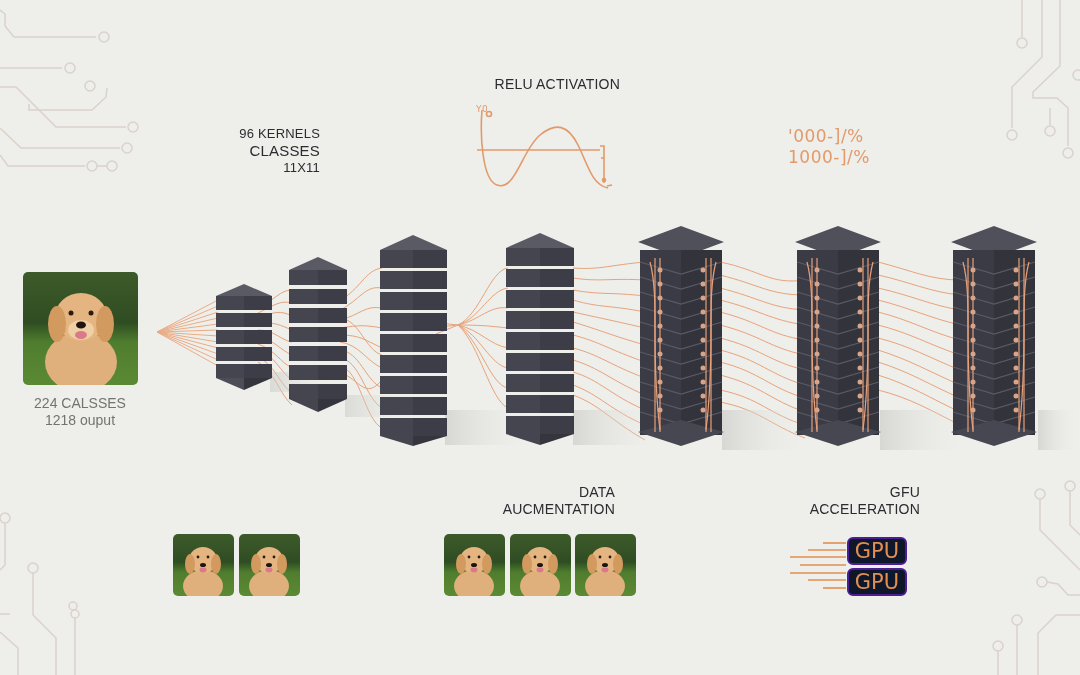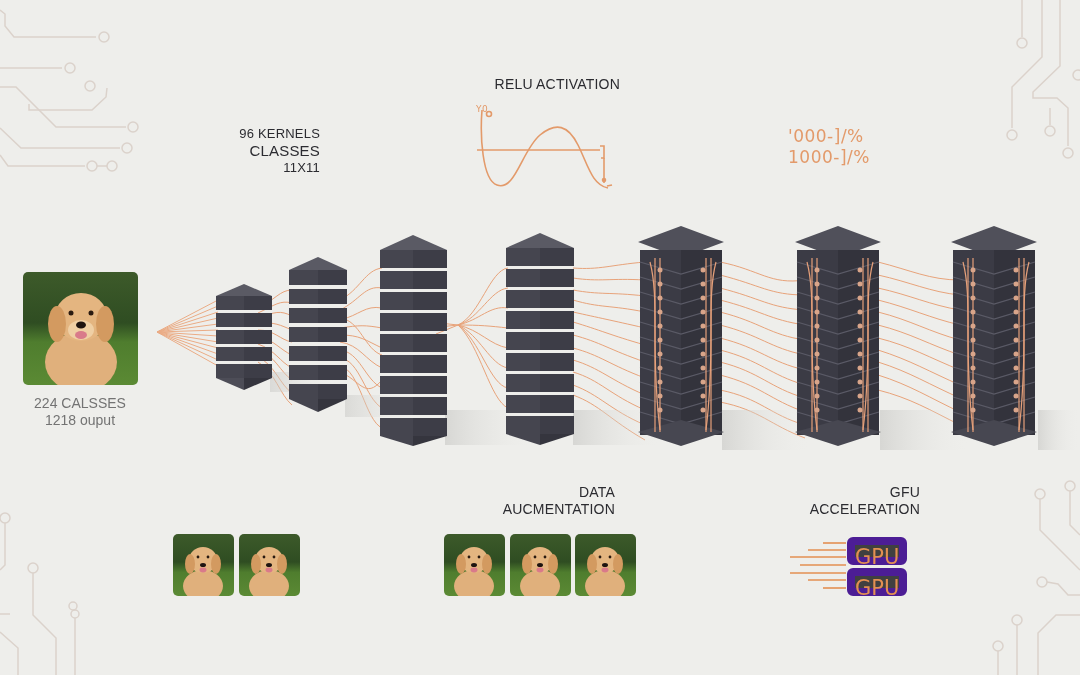--- a/index.html
+++ b/index.html
@@ -41,29 +41,29 @@
     .dog {
       position: absolute;
       border-radius: 5px;
       overflow: hidden;
       background: linear-gradient(180deg, #3d5a2a 0%, #2f4d22 45%, #4f7d2e 62%, #5b8a34 100%);
     }
     .dog svg { width: 100%; height: 100%; display: block; }
     .gpu-box {
       position: absolute;
       width: 60px; height: 28px;
-      border: 8px solid #4c1d95;
+      border: 2px solid #4c1d95;
       border-radius: 6px;
       color: #e38f52;
       font-size: 21px;
       font-weight: normal;
       text-align: center;
       line-height: 24px;
       font-family: "DejaVu Sans", sans-serif;
-      background: #404040;
+      background: #0f172a;
     }
   </style>
 </head>
 <body>
 
 <div class="stage">
 
   <svg class="bg" width="1080" height="675" viewBox="0 0 1080 675">
     <defs>
       <linearGradient id="shadow" x1="0" y1="0" x2="1" y2="0">

